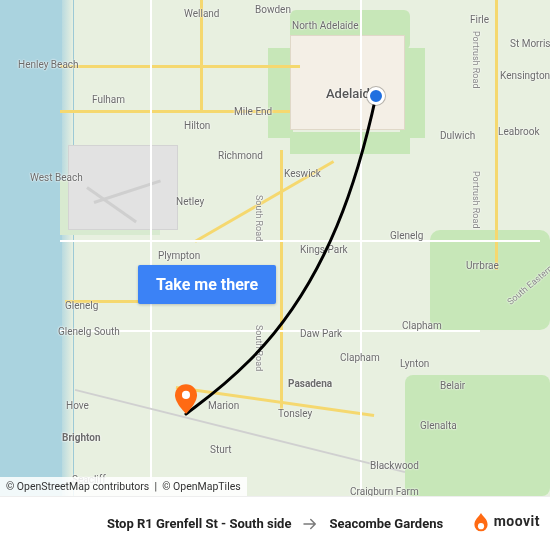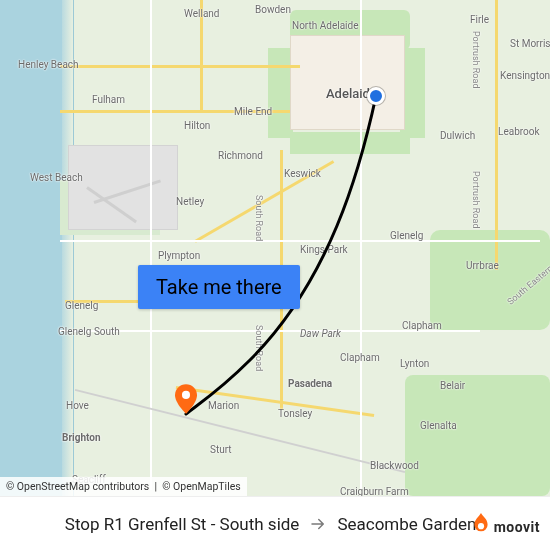--- a/index.html
+++ b/index.html
@@ -15,26 +15,26 @@
   .road { position:absolute; background:#f5d86f; }
   .road.minor { background:#ffffff; }
   .road.grey { background:#d0d0d0; }
   .label { position:absolute; font-size:10px; color:#6b6b6b; white-space:nowrap; pointer-events:none; text-shadow: 0 0 2px #fff, 0 0 2px #fff; }
   .label.city { color:#555; font-weight:500; }
   .label.rd { font-size:9px; color:#888; }
   .route-line { position:absolute; inset:0; pointer-events:none; }
   .marker-start { position:absolute; width:18px; height:18px; border-radius:50%; background:#1f6fe0; border:3px solid #fff; box-shadow:0 0 0 1px rgba(0,0,0,.25); transform:translate(-50%,-50%); }
   .marker-end { position:absolute; width:22px; height:30px; transform:translate(-50%,-100%); }
   .marker-end svg { display:block; }
-  .cta { position:absolute; left:138px; top:265px; padding:10px 18px; background:#3b82f6; color:#000000; font-size:20px; font-weight:400; border-radius:2px; box-shadow:0 1px 3px rgba(0,0,0,.2); cursor:pointer; }
+  .cta { position:absolute; left:138px; top:265px; padding:10px 18px; background:#3b82f6; color:#ffffff; font-size:16px; font-weight:700; border-radius:2px; box-shadow:0 1px 3px rgba(0,0,0,.2); cursor:pointer; }
   .attrib { position:absolute; left:0; bottom:0; padding:3px 6px; background:rgba(255,255,255,.85); font-size:10.5px; color:#333; }
   .footer { position:relative; width:550px; height:54px; display:flex; align-items:center; justify-content:center; gap:10px; background:#fff; border-top:1px solid #eee; }
-  .footer-text { font-size:17px; color:#222; }
+  .footer-text { font-size:13px; color:#222;font-weight:bold; }
   .arrow { display:inline-flex; align-items:center; color:#888; }
-  .moovit { position:absolute; right:10px; top:50%; transform:translateY(-50%); display:flex; align-items:flex-end; gap:4px; }
+  .moovit { position:absolute; right:10px; top:50%; transform:translateY(-50%); display:flex; align-items:flex-start; gap:4px; }
   .moovit-flame { width:18px; height:22px; }
   .moovit-text { font-size:14px; font-weight:700; color:#292929; letter-spacing:.5px; }
   .runway { position:absolute; background:#cfcfcf; height:3px; width:60px; transform-origin:left center; }
 </style>
 </head>
 <body>
 
 <div class="map-container">
   <div class="ocean"></div>
 
@@ -84,36 +84,36 @@
   <div class="label" style="left:158px; top:250px;">Plympton</div>
   <div class="label" style="left:65px; top:300px;">Glenelg</div>
   <div class="label" style="left:58px; top:326px;">Glenelg South</div>
   <div class="label" style="left:66px; top:400px;">Hove</div>
   <div class="label" style="left:62px; top:432px;font-weight:bold;">Brighton</div>
   <div class="label" style="left:72px; top:474px;">Seacliff</div>
   <div class="label" style="left:208px; top:400px;">Marion</div>
   <div class="label" style="left:210px; top:444px;">Sturt</div>
   <div class="label" style="left:278px; top:408px;">Tonsley</div>
   <div class="label" style="left:288px; top:378px;font-weight:bold;">Pasadena</div>
-  <div class="label" style="left:300px; top:328px;font-style:italic;">Daw Park</div>
+  <div class="label" style="left:300px; top:328px;">Daw Park</div>
   <div class="label" style="left:340px; top:352px;">Clapham</div>
   <div class="label" style="left:300px; top:244px;">Kings Park</div>
   <div class="label" style="left:390px; top:230px;">Glenelg</div>
   <div class="label" style="left:440px; top:130px;">Dulwich</div>
   <div class="label" style="left:498px; top:126px;">Leabrook</div>
   <div class="label" style="left:500px; top:70px;">Kensington Gardens</div>
   <div class="label" style="left:510px; top:38px;">St Morris</div>
   <div class="label" style="left:470px; top:6px;margin-top:8px;">Firle</div>
   <div class="label" style="left:466px; top:260px;">Urrbrae</div>
   <div class="label" style="left:402px; top:320px;">Clapham</div>
   <div class="label" style="left:400px; top:358px;">Lynton</div>
   <div class="label" style="left:440px; top:380px;">Belair</div>
   <div class="label" style="left:420px; top:420px;">Glenalta</div>
   <div class="label" style="left:370px; top:460px;">Blackwood</div>
-  <div class="label" style="left:340px; top:486px;">Craigburn Farm</div>
+  <div class="label" style="left:350px; top:486px;">Craigburn Farm</div>
   <div class="label rd" style="left:259px; top:190px; transform:rotate(90deg); transform-origin:left;">South Road</div>
   <div class="label rd" style="left:259px; top:320px; transform:rotate(90deg); transform-origin:left;">South Road</div>
   <div class="label rd" style="left:476px; top:26px; transform:rotate(90deg); transform-origin:left;">Portrush Road</div>
   <div class="label rd" style="left:476px; top:166px; transform:rotate(90deg); transform-origin:left;">Portrush Road</div>
   <div class="label rd" style="left:502px; top:280px; transform:rotate(-40deg);">South Eastern</div>
 
   <svg class="route-line" width="550" height="496">
     <path d="M376,96 C360,170 330,280 250,360 C220,390 200,403 186,414" stroke="#000" stroke-width="3" fill="none" stroke-linecap="round"></path>
   </svg>
 

